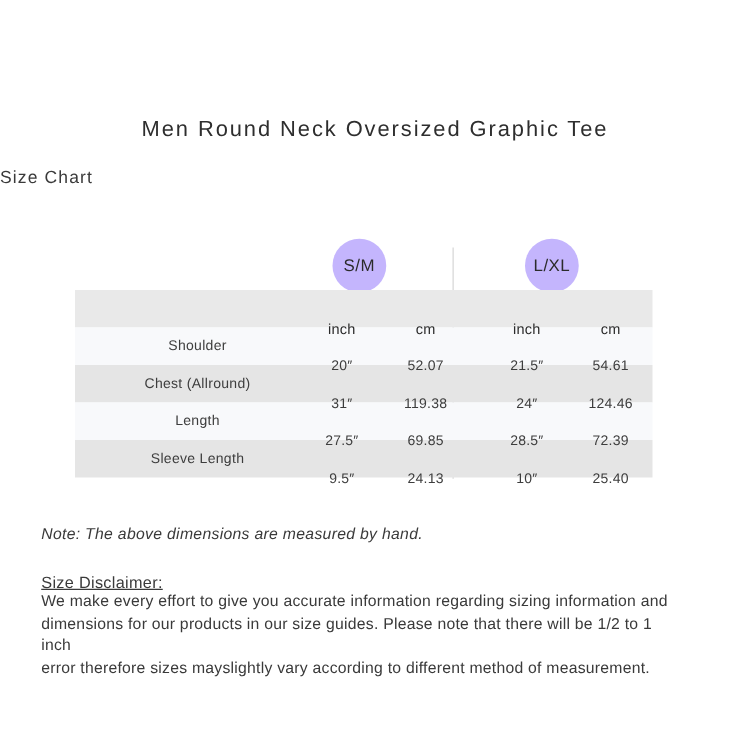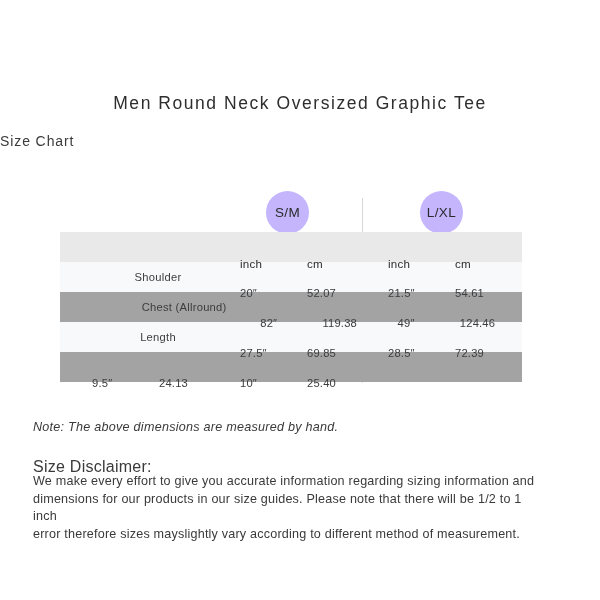--- a/index.html
+++ b/index.html
@@ -73,32 +73,33 @@
     height: 30px;
     font-size: 11.2px;
     color: #3d3d3d;
   }
   .trow.head {
     height: 30px;
     background: #e9e9e9;
     color: #2b2b2b;
     font-size: 11.6px;
   }
-  .trow.shade  { background: #a3a3a3; padding-left: 32px; }
+  .trow.shade  { background: #e5e5e5; }
   .trow.plain  { background: #f8f9fb; }
 
   .c-label {
     width: 180px;
     padding-left: 16px;
     box-sizing: border-box;
     text-align: center;
     letter-spacing: 0.25px;
   }
   .c-val {
     width: 67px;
+    text-align: center;
     letter-spacing: 0.2px;
     margin-top: 32px;
   }
   .c-gap { width: 14px; }
 
   
   .divider {
     position: absolute;
     left: 362px;
     top: 198px;
@@ -114,23 +115,24 @@
     top: 420px;
     font-size: 12.6px;
     letter-spacing: 0.25px;
     color: #3a3a3a;
     font-style: italic;
   }
   .disc-title {
     position: absolute;
     left: 33px;
     top: 458px;
-    font-size: 16px;
+    font-size: 13px;
     letter-spacing: 0.25px;
     color: #3a3a3a;
+    text-decoration: underline;
   }
   .disc-body {
     position: absolute;
     left: 33px;
     top: 473px;
     width: 512px;
     font-size: 12.6px;
     line-height: 17.5px;
     letter-spacing: 0.2px;
     color: #3a3a3a;
@@ -165,37 +167,38 @@
     <div class="c-label">Shoulder</div>
     <div class="c-val">20″</div>
     <div class="c-val">52.07</div>
     <div class="c-gap"></div>
     <div class="c-val">21.5″</div>
     <div class="c-val">54.61</div>
   </div>
 
   <div class="trow shade">
     <div class="c-label">Chest (Allround)</div>
-    <div class="c-val">82″</div>
+    <div class="c-val">31″</div>
     <div class="c-val">119.38</div>
     <div class="c-gap"></div>
-    <div class="c-val">49″</div>
+    <div class="c-val">24″</div>
     <div class="c-val">124.46</div>
   </div>
 
   <div class="trow plain">
     <div class="c-label">Length</div>
     <div class="c-val">27.5″</div>
     <div class="c-val">69.85</div>
     <div class="c-gap"></div>
     <div class="c-val">28.5″</div>
     <div class="c-val">72.39</div>
   </div>
 
   <div class="trow shade">
+    <div class="c-label">Sleeve Length</div>
     <div class="c-val">9.5″</div>
     <div class="c-val">24.13</div>
     <div class="c-gap"></div>
     <div class="c-val">10″</div>
     <div class="c-val">25.40</div>
   </div>
 
 </div>
 
 <div class="note">Note: The above dimensions are measured by hand.</div>

